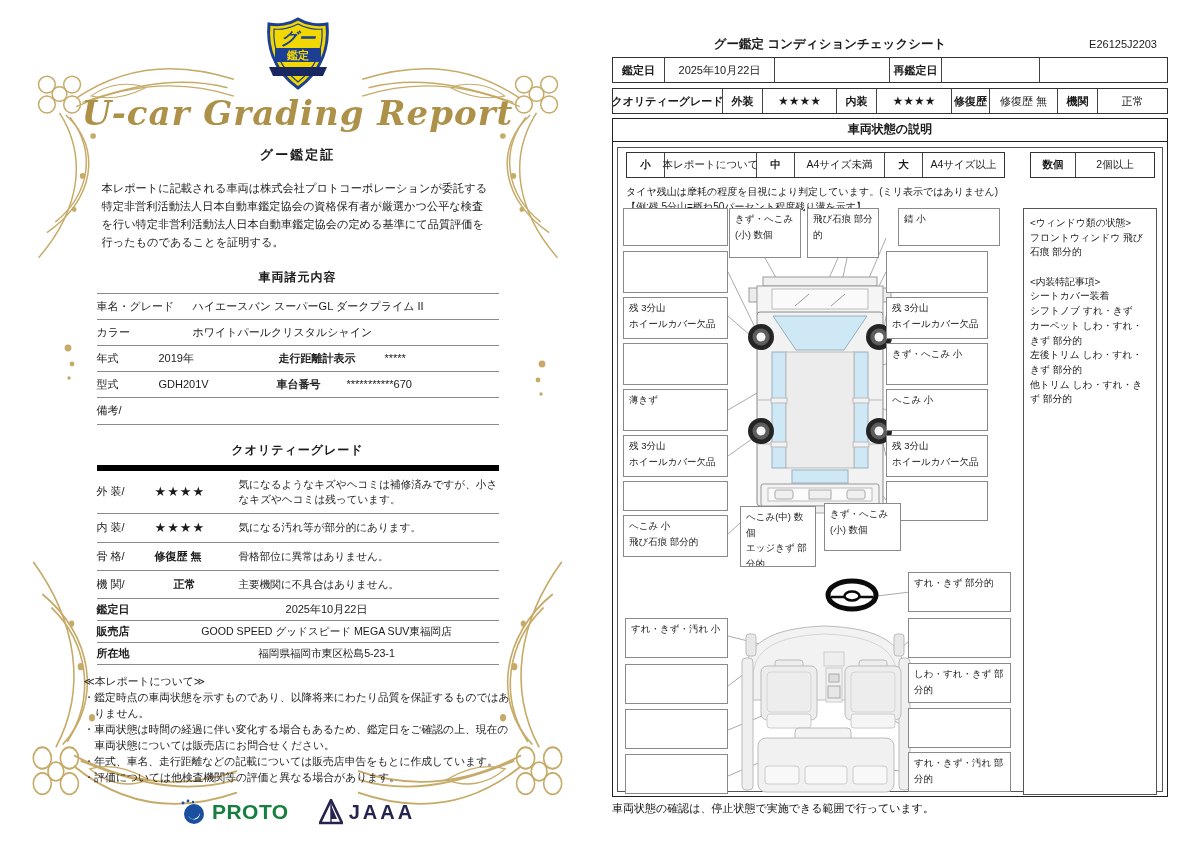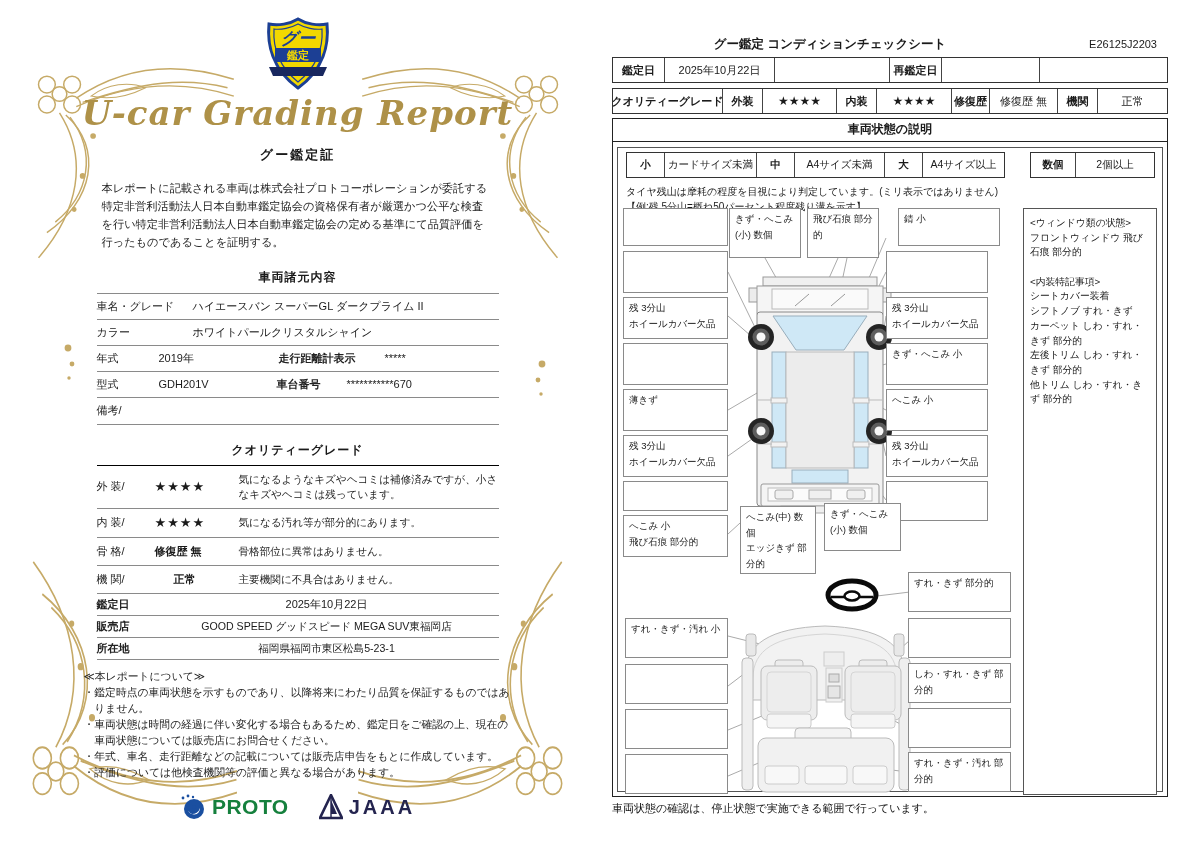--- a/index.html
+++ b/index.html
@@ -15,21 +15,21 @@
   .lp-title { font-family:"DejaVu Serif","Liberation Serif",serif; font-style:italic; font-weight:bold;
               color:#ae9148; font-size:34px; letter-spacing:1px; margin-top:2px; }
   .lp-sub { font-size:13px; font-weight:bold; margin-top:13px; letter-spacing:2px; }
   .lp-intro { width:392px; margin:15px auto 0; text-align:left; font-size:11.2px; line-height:1.62; color:#222; }
   .sec-title { font-size:12px; font-weight:bold; margin-top:17px; letter-spacing:1px; }
   .spec { width:402px; margin:7px auto 0; border-top:1px solid #8a8a8a; font-size:11px; text-align:left; }
   .spec-row { display:grid; align-items:center; min-height:26px; border-bottom:1px solid #8a8a8a; }
   .r2c { grid-template-columns:96px 1fr; }
   .r4c { grid-template-columns:62px 120px 106px 1fr; }
   .r4cb { grid-template-columns:62px 118px 70px 1fr; }
-  .grade { width:402px; margin:6px auto 0; border-top:1px solid #000000; font-size:11px; text-align:left; }
+  .grade { width:402px; margin:6px auto 0; border-top:6px solid #000000; font-size:11px; text-align:left; }
   .grade-row { display:grid; grid-template-columns:58px 84px 1fr; align-items:center; border-bottom:1px solid #8a8a8a; padding:6px 0; }
   .grade-row .stars { font-size:13px; letter-spacing:1px; }
   .grade-row .gval { font-weight:bold; }
   .grade-row .gdesc { font-size:10.6px; line-height:1.45; color:#222; }
   .info-row { display:grid; grid-template-columns:58px 1fr; align-items:center; min-height:22px; border-bottom:1px solid #8a8a8a; }
   .info-row .ival { text-align:center; }
   .about { width:428px; margin:9px auto 0; text-align:left; font-size:10.8px; line-height:1.48; color:#222; }
   .about-item { padding-left:1em; text-indent:-1em; }
   .logos { margin-top:13px; display:flex; justify-content:center; align-items:center; gap:30px; }
   .logo { display:flex; align-items:center; gap:6px; }
@@ -253,21 +253,21 @@
       <div class="rcell" style="font-weight:bold">機関</div>
       <div class="rcell">正常</div>
     </div>
 
     <div class="main-frame"></div>
     <div class="main-header">車両状態の説明</div>
     <div class="inner-frame"></div>
 
     <div class="legend leg1">
       <div class="lcell" style="font-weight:bold">小</div>
-      <div class="lcell">カードサイズ未満</div>
+      <div class="lcell">本レポートについて</div>
       <div class="lcell" style="font-weight:bold">中</div>
       <div class="lcell">A4サイズ未満</div>
       <div class="lcell" style="font-weight:bold">大</div>
       <div class="lcell">A4サイズ以上</div>
     </div>
     <div class="legend leg2">
       <div class="lcell" style="font-weight:bold">数個</div>
       <div class="lcell">2個以上</div>
     </div>
 
@@ -399,21 +399,21 @@
     <div class="abox" style="left:303px;top:208px;width:102px;height:38px">錆 小</div>
     <div class="abox" style="left:291px;top:251px;width:102px;height:42px"></div>
     <div class="abox" style="left:291px;top:297px;width:102px;height:42px">残 3分山
 ホイールカバー欠品</div>
     <div class="abox" style="left:291px;top:343px;width:102px;height:42px">きず・へこみ 小</div>
     <div class="abox" style="left:291px;top:389px;width:102px;height:42px">へこみ 小</div>
     <div class="abox" style="left:291px;top:435px;width:102px;height:42px">残 3分山
 ホイールカバー欠品</div>
     <div class="abox" style="left:291px;top:481px;width:102px;height:40px"></div>
 
-    <div class="abox" style="left:145px;top:506px;width:76px;height:68px">へこみ(中) 数個
+    <div class="abox" style="left:145px;top:506px;width:76px;height:61px">へこみ(中) 数個
 エッジきず 部分的</div>
     <div class="abox" style="left:229px;top:503px;width:77px;height:48px">きず・へこみ(小) 数個</div>
 
     <div class="abox" style="left:313px;top:572px;width:103px;height:40px">すれ・きず 部分的</div>
     <div class="abox" style="left:30px;top:618px;width:103px;height:40px">すれ・きず・汚れ 小</div>
     <div class="abox" style="left:30px;top:664px;width:103px;height:40px"></div>
     <div class="abox" style="left:30px;top:709px;width:103px;height:40px"></div>
     <div class="abox" style="left:30px;top:754px;width:103px;height:40px"></div>
     <div class="abox" style="left:313px;top:618px;width:103px;height:40px"></div>
     <div class="abox" style="left:313px;top:663px;width:103px;height:40px">しわ・すれ・きず 部分的</div>

